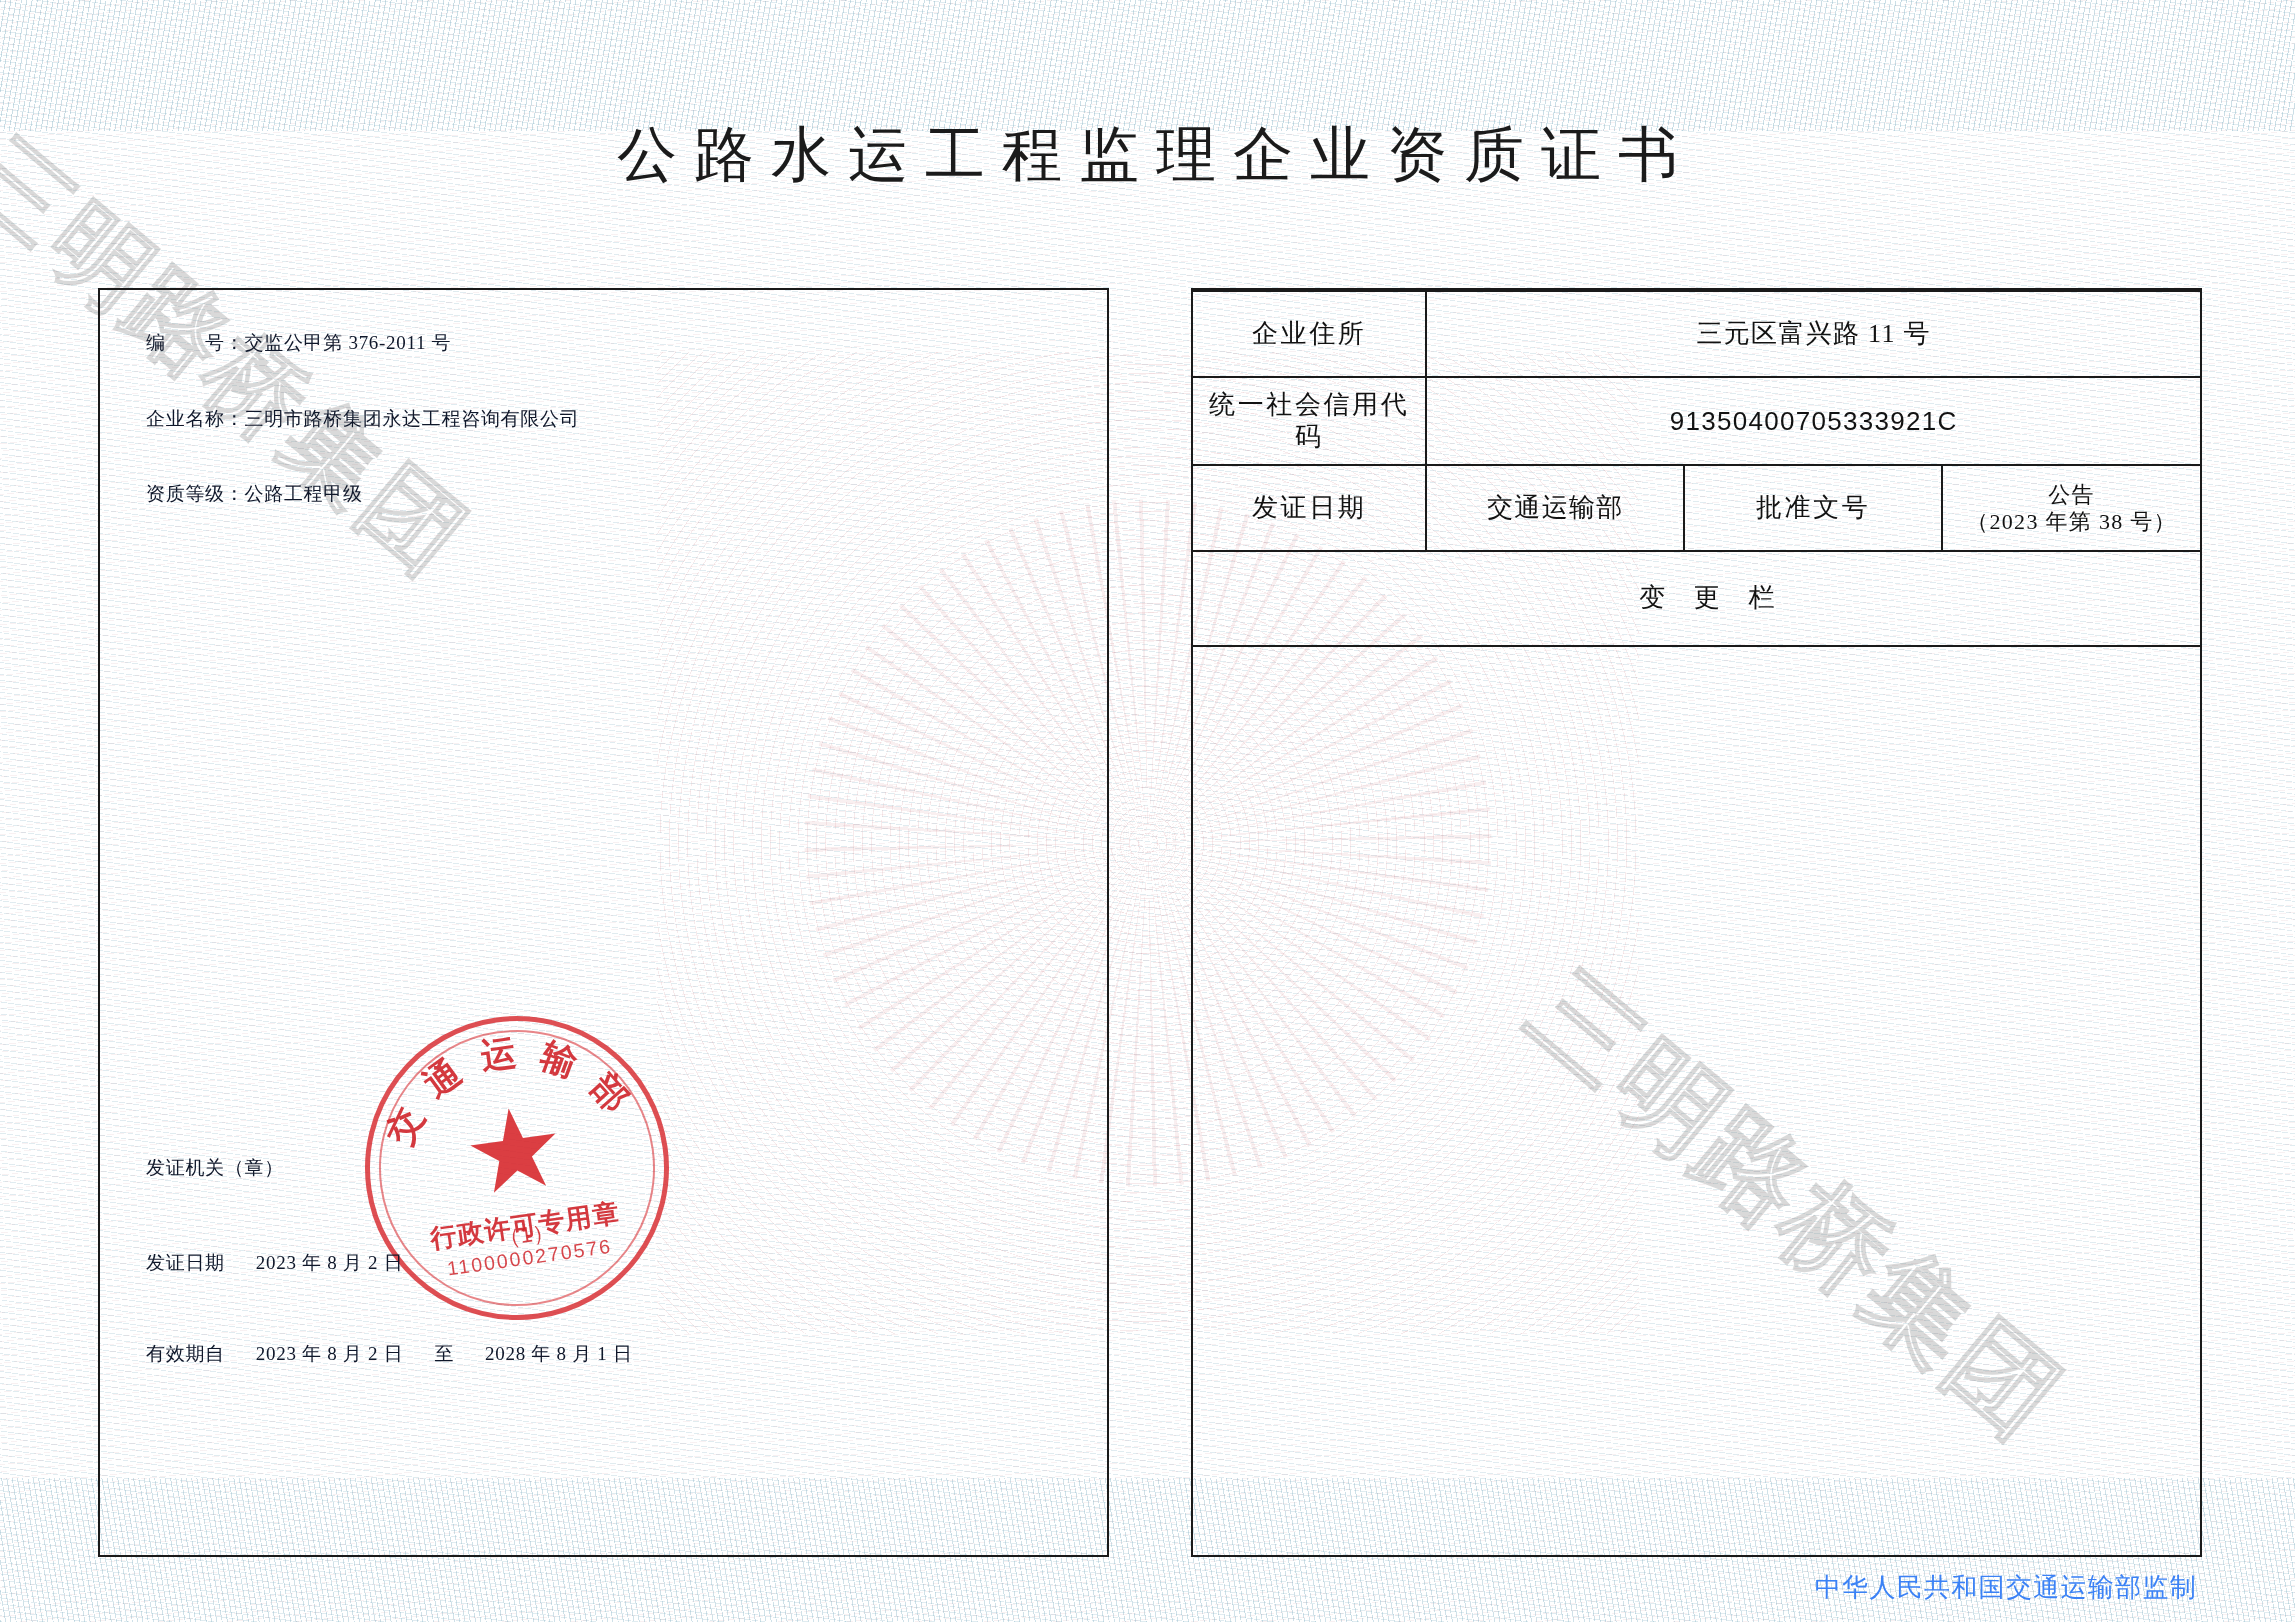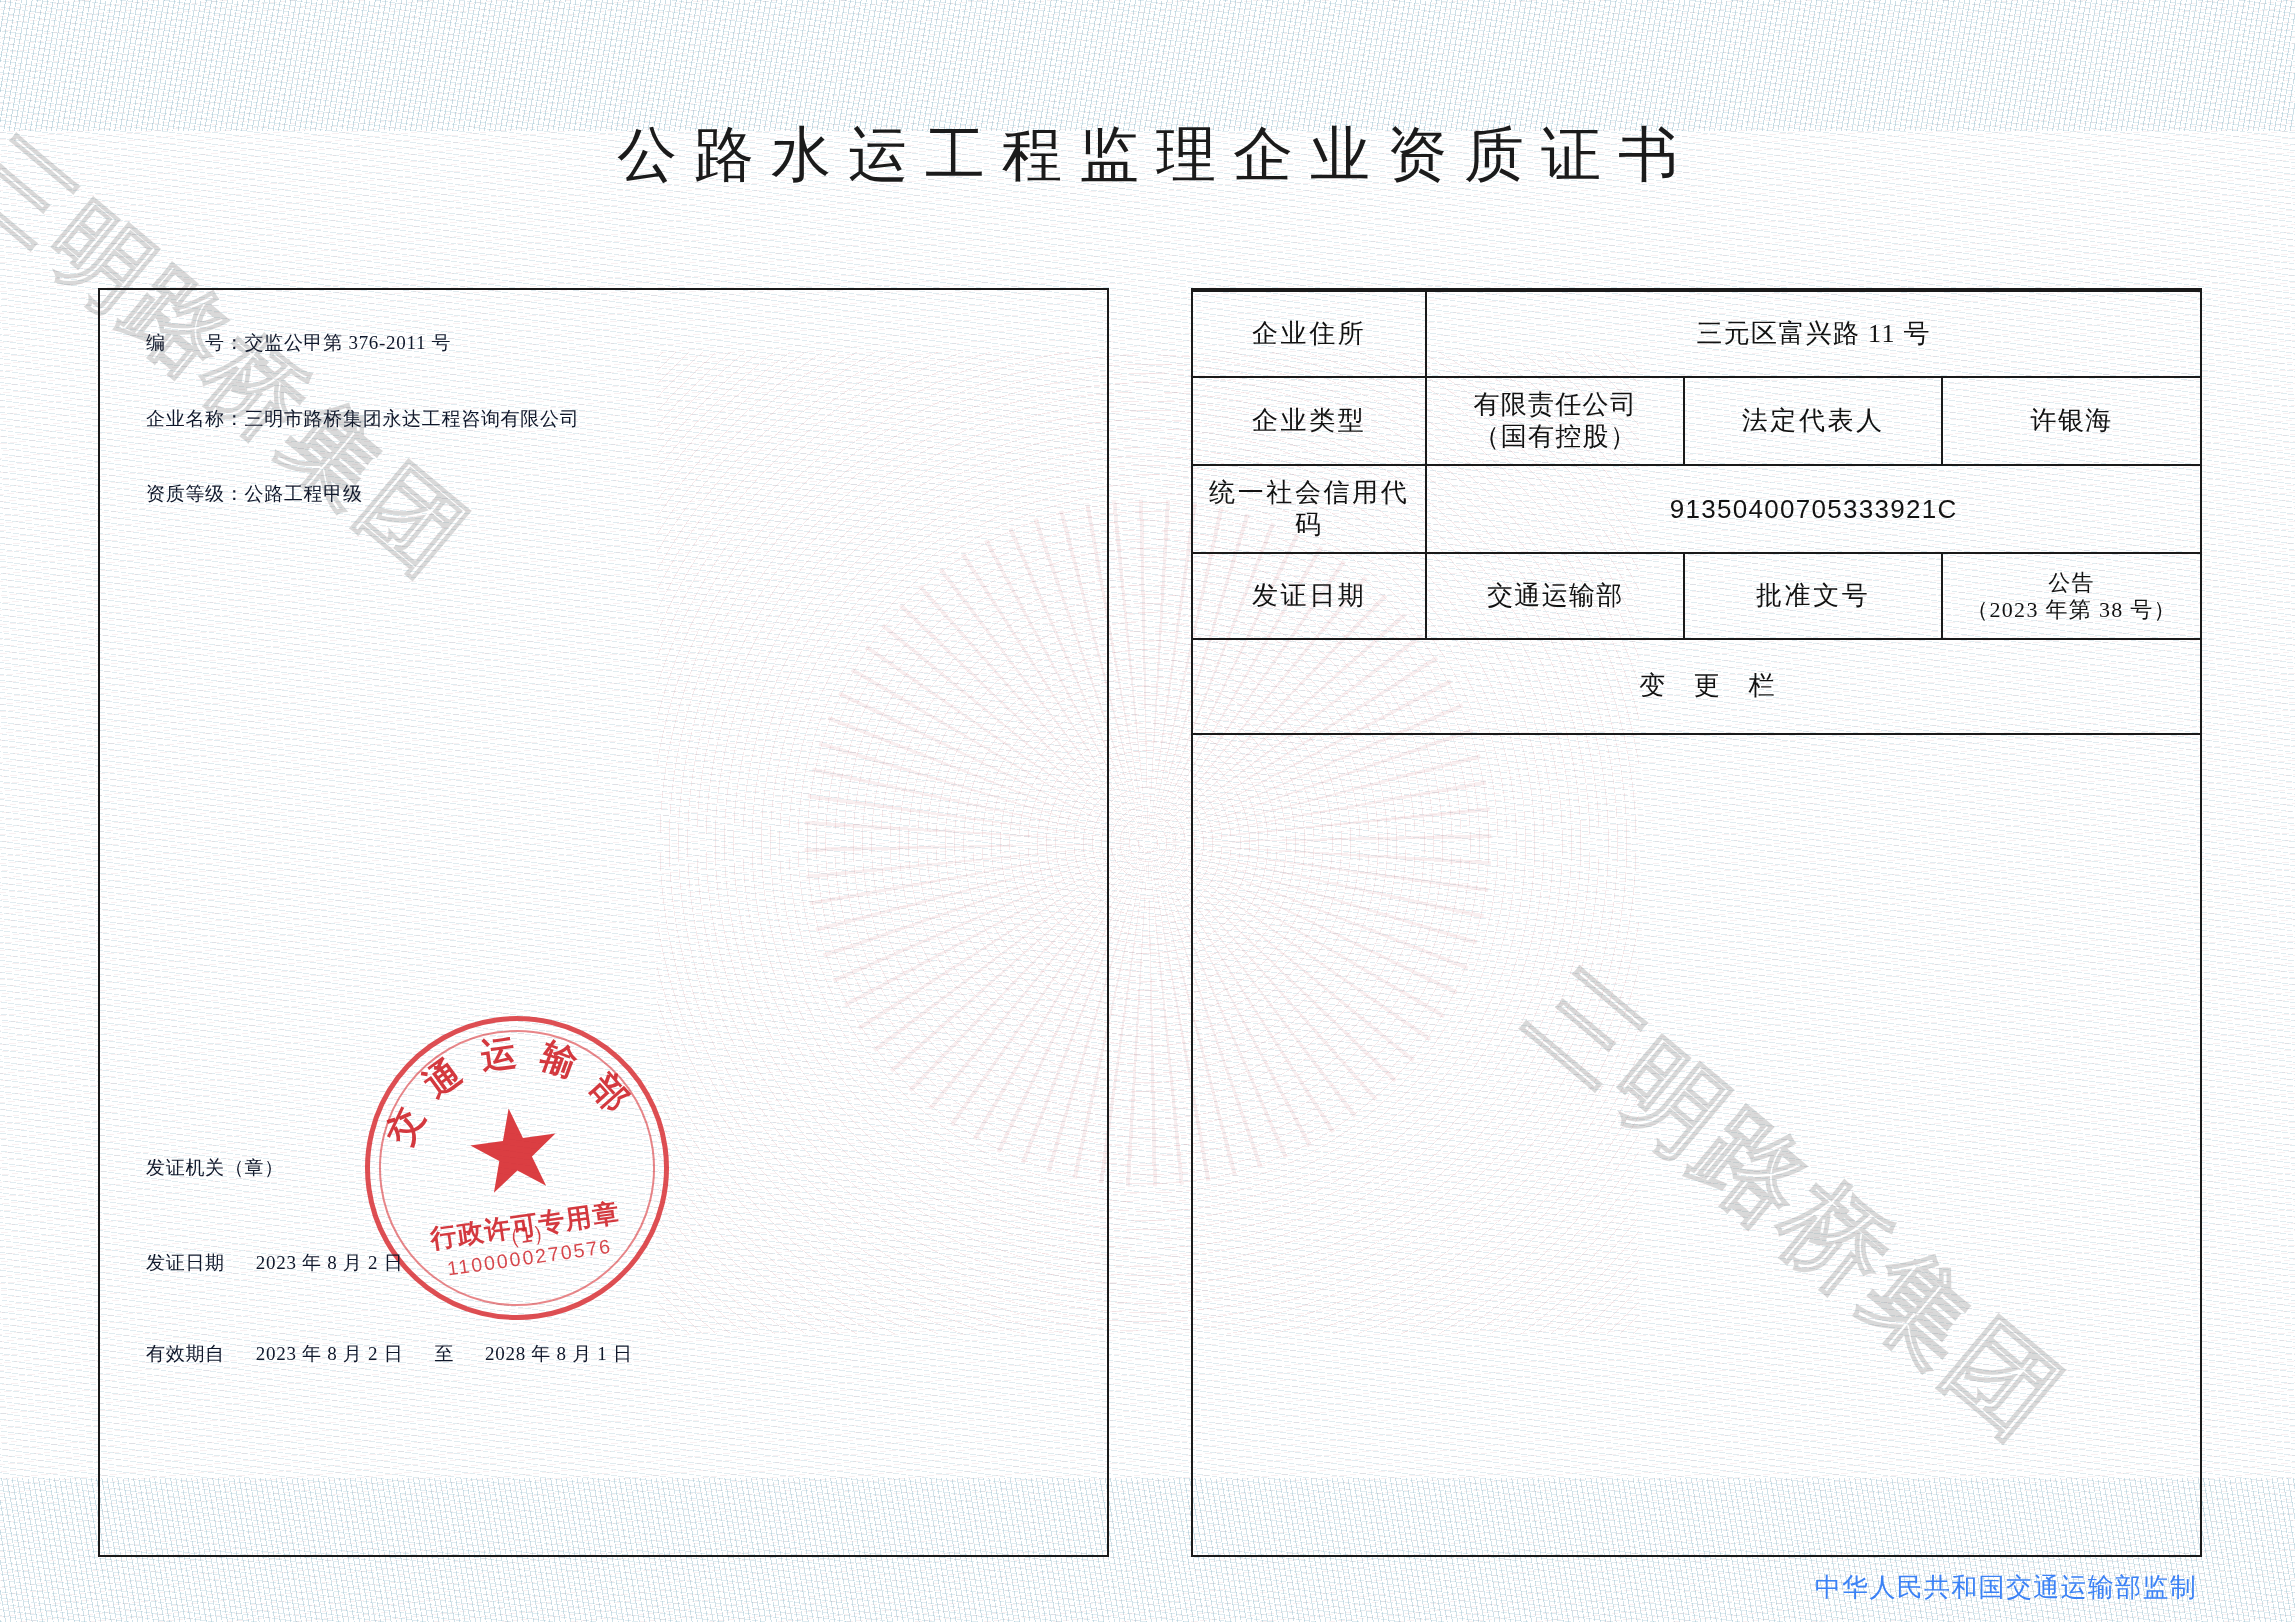--- a/index.html
+++ b/index.html
@@ -358,27 +358,20 @@
 </div>
 
 <div class="right-panel">
   <table class="rtable">
     <tbody>
       <tr class="row-h">
         <td class="label nob-left" style="width:222px">企业住所</td>
         <td class="nob-right" colspan="3">三元区富兴路 11 号</td>
       </tr>
       <tr class="row-h">
-        <td class="label nob-left" style="width:222px">企业类型</td>
-        <td style="width:294px; white-space:pre-line">有限责任公司
-（国有控股）</td>
-        <td class="label" style="width:249px">法定代表人</td>
-        <td class="nob-right">许银海</td>
-      </tr>
-      <tr class="row-h">
         <td class="label nob-left" style="width:222px">统一社会信用代码</td>
         <td class="nob-right code-val" colspan="3">91350400705333921C</td>
       </tr>
       <tr class="row-h">
         <td class="label nob-left" style="width:222px">发证日期</td>
         <td style="width:294px">交通运输部</td>
         <td class="label" style="width:249px">批准文号</td>
         <td class="nob-right" style="white-space:pre-line; font-size:22px">公告
 （2023 年第 38 号）</td>
       </tr>

